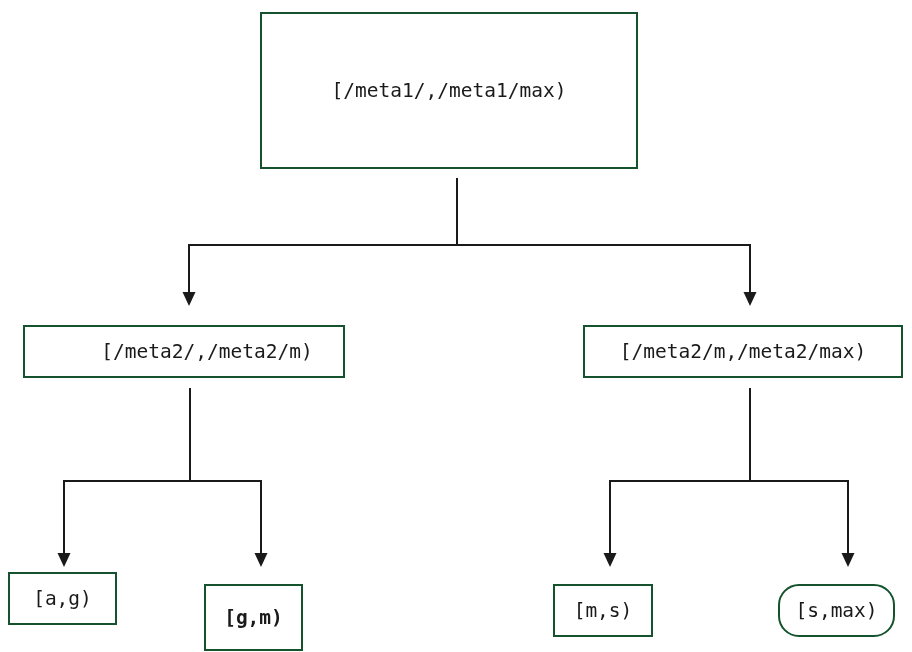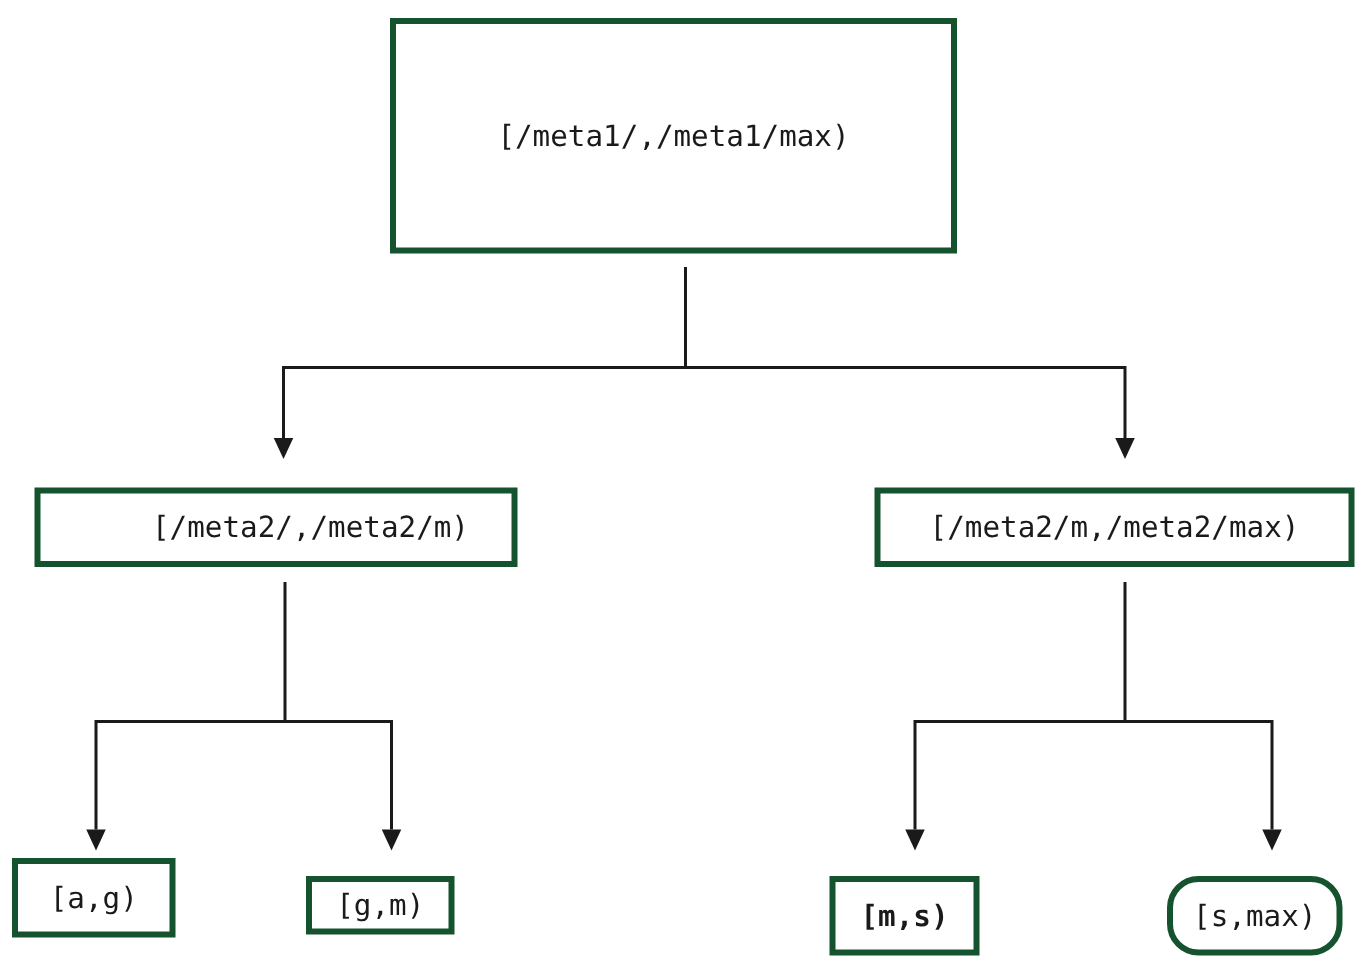--- a/index.html
+++ b/index.html
@@ -27,36 +27,36 @@
     stroke: #1a1a1a;
     stroke-width: 2;
   }
   .edge-layer polygon {
     fill: #1a1a1a;
     stroke: none;
   }
   .node {
     position: absolute;
     box-sizing: border-box;
-    border: 4px solid #14532d;
+    border: 2px solid #14532d;
     background: #ffffff;
     color: #1a1a1a;
     display: flex;
     align-items: center;
     justify-content: center;
     font-size: 19.5px;
     line-height: 1;
     white-space: pre;
   }
   .node-root       { left: 260px; top: 12px;  width: 378px; height: 157px; }
   .node-meta2-left { left: 23px;  top: 325px; width: 322px; height: 53px; padding-left: 46px; }
   .node-meta2-right{ left: 583px; top: 325px; width: 320px; height: 53px; }
   .node-leaf-ag    { left: 8px;   top: 572px; width: 109px;  height: 53px; text-align: right; }
-  .node-leaf-gm    { left: 204px; top: 584px; width: 99px;  height: 39px; }
-  .node-leaf-ms    { left: 553px; top: 584px; width: 100px; height: 53px; font-weight: bold; }
+  .node-leaf-gm    { left: 204px; top: 584px; width: 99px;  height: 67px; font-weight: bold; }
+  .node-leaf-ms    { left: 553px; top: 584px; width: 100px; height: 53px; }
   .node-leaf-smax  { left: 778px; top: 584px; width: 117px; height: 53px; border-radius: 21px; }
 </style>
 </head>
 <body>
 
 <div class="canvas">
 
   <svg class="edge-layer" viewBox="0 0 912 652" xmlns="http://www.w3.org/2000/svg">
 
     <path d="M457 178 V245" stroke="#1a1a1a"></path>

